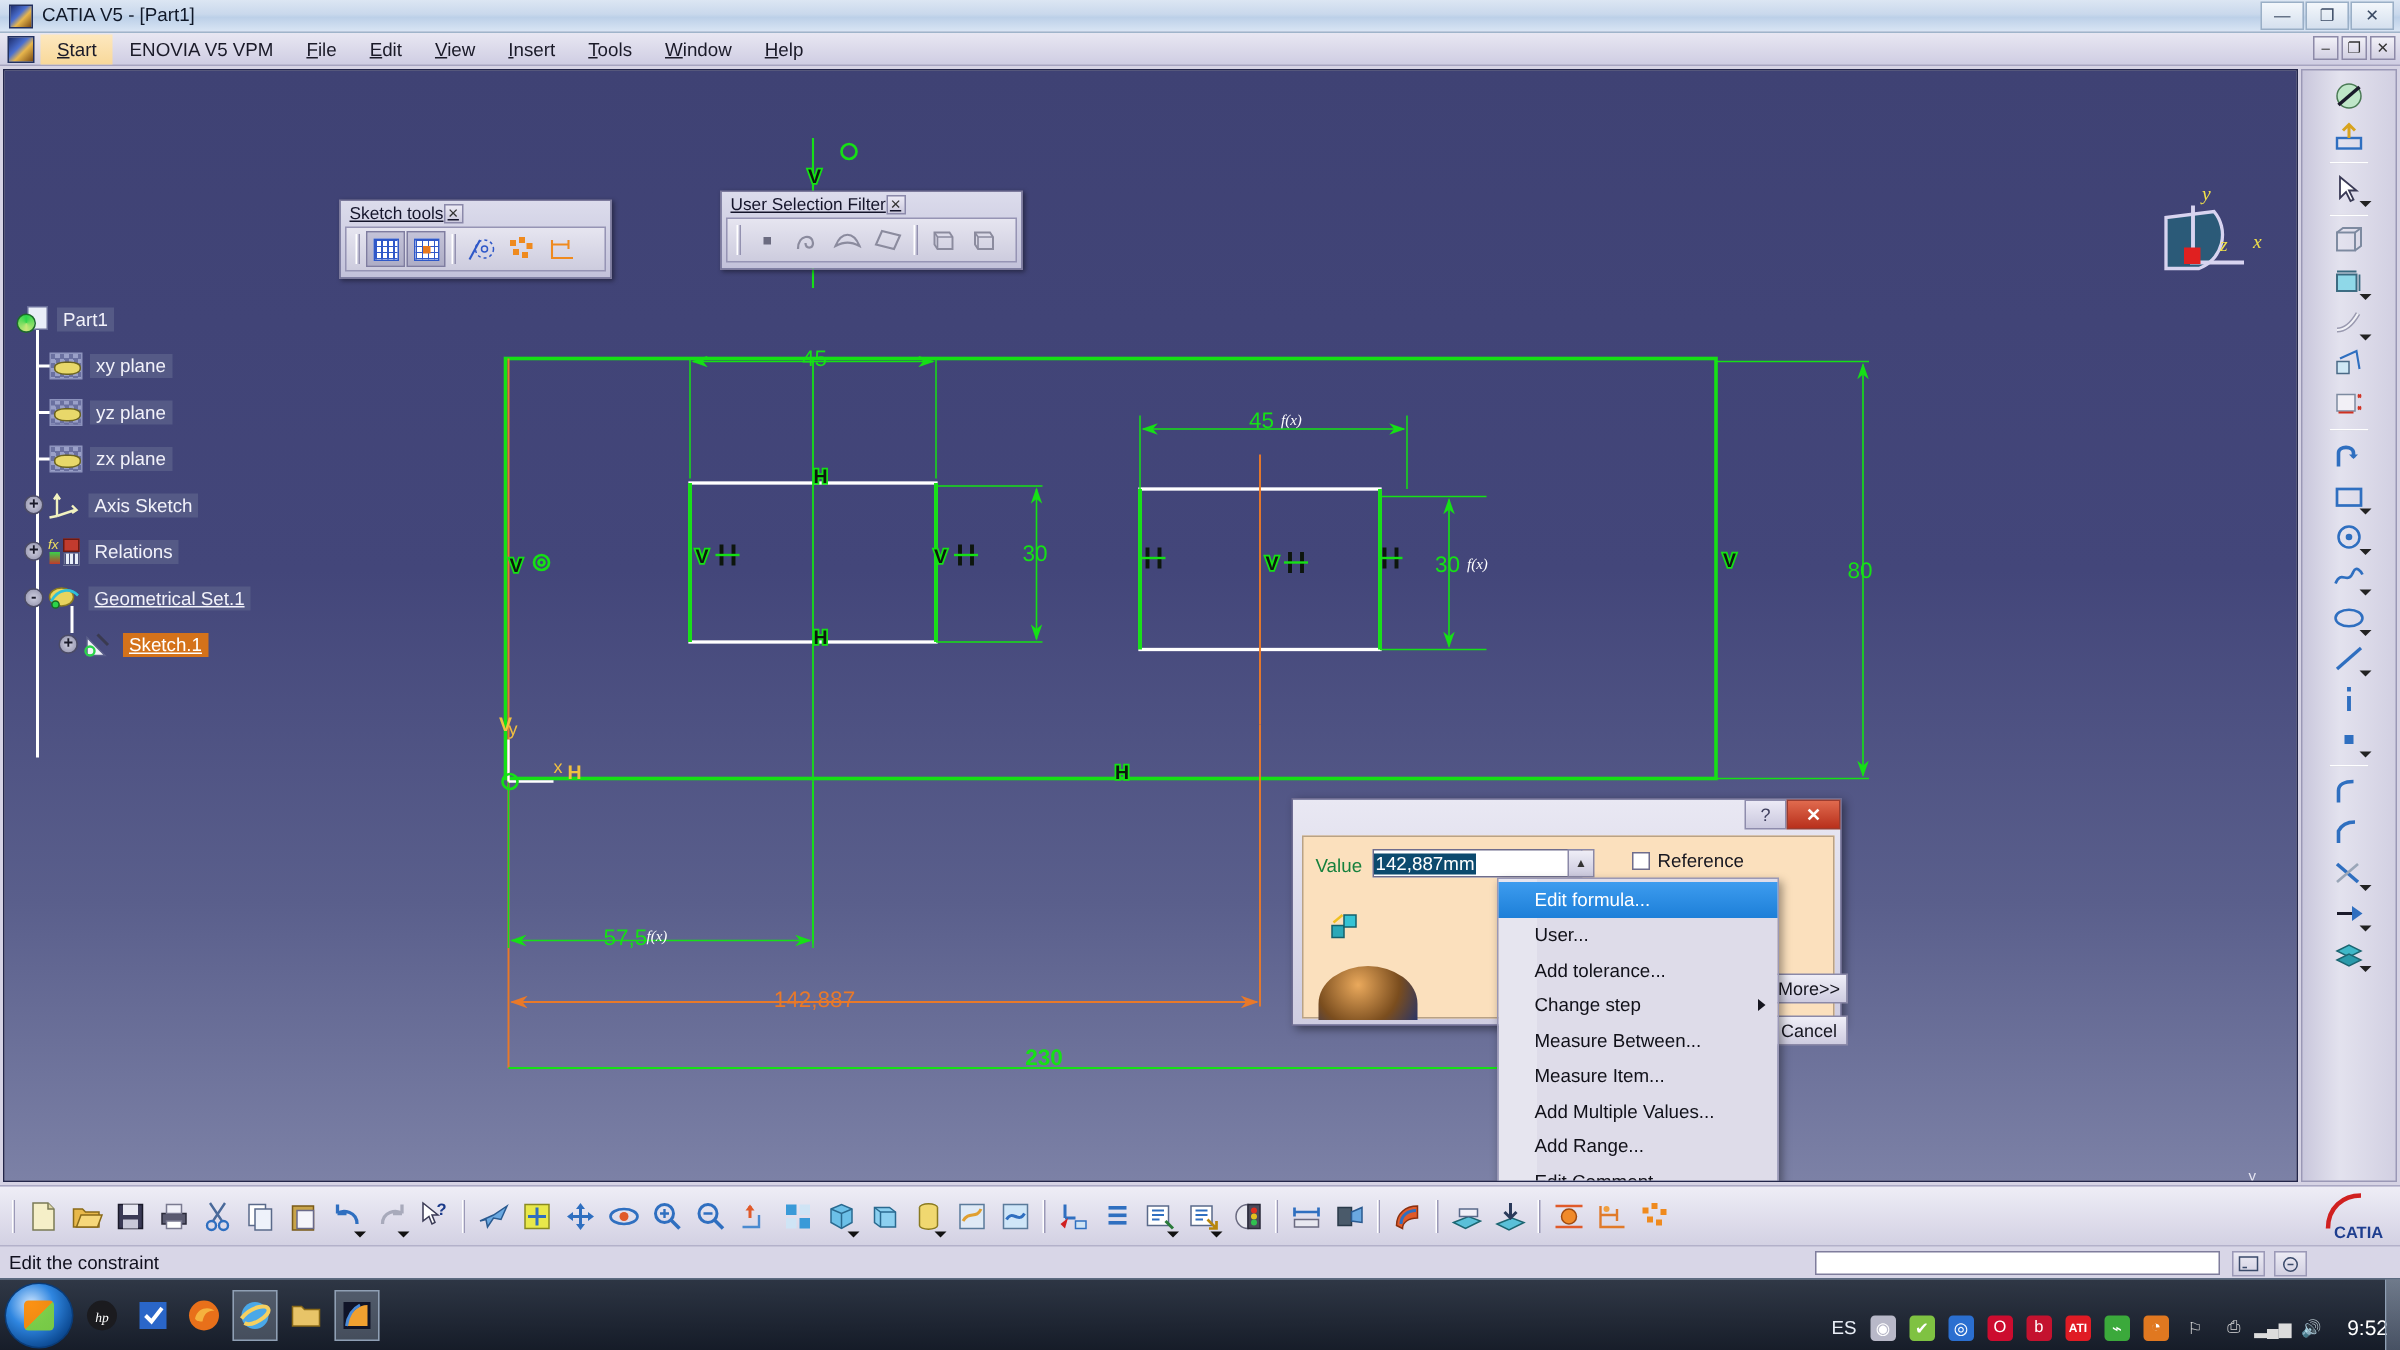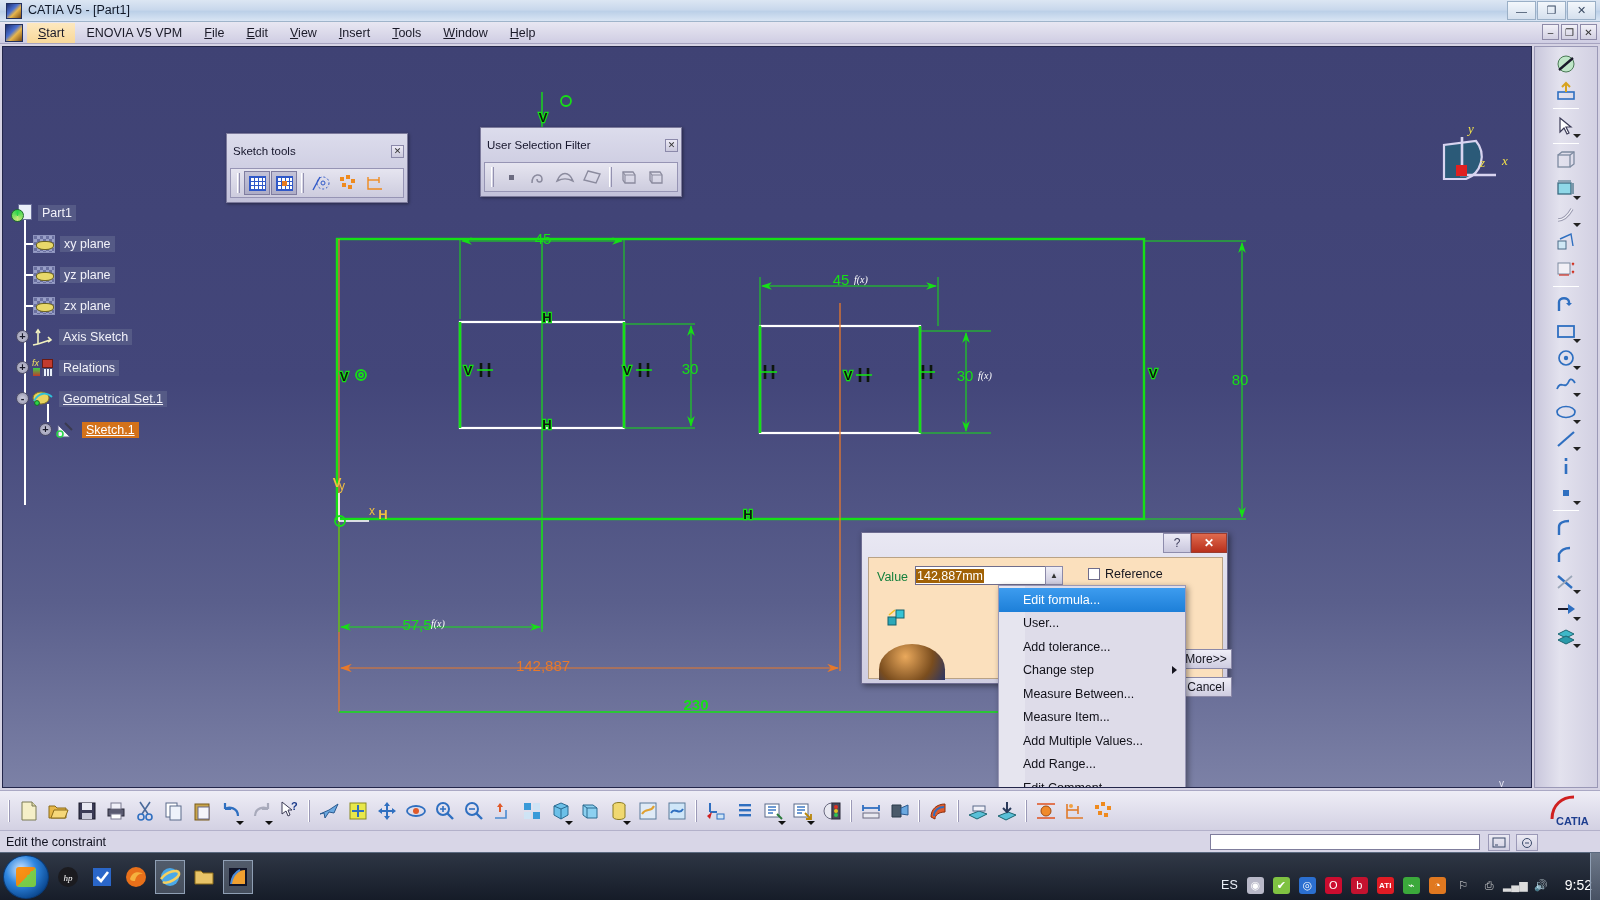--- a/index.html
+++ b/index.html
@@ -65,22 +65,22 @@
       background:#e8d86a; border:1px solid #6b6320; border-radius:40% 40% 45% 45%; }
   .pm { width:13px; height:13px; border-radius:50%; background:radial-gradient(#cfcfe0,#8e8ea8);
       border:1px solid #4b4b66; color:#1a1a2a; font-size:11px; line-height:11px;
       text-align:center; font-weight:bold; margin-right:3px; flex:0 0 auto; }
   .tr-line-v { position:absolute; left:13px; top:0; width:2px; background:#ffffff; }
   .tr-line-h { position:absolute; height:2px; background:#ffffff; }
 
   
   .float-tb { position:absolute; background:linear-gradient(180deg,#dcdcec,#c3c2da);
      border:1px solid #7c7a9c; box-shadow:1px 1px 3px rgba(0,0,0,.4); }
-  .float-tb .ftb-title { height:34px; display:flex; align-items:center;
-     justify-content:space-between; padding:0 3px 0 6px; font-size:11.5px; color:#14142a; }
+  .float-tb .ftb-title { height:17px; display:flex; align-items:center;
+     justify-content:flex-start; padding:0 3px 0 6px; font-size:11.5px; color:#14142a;text-decoration:underline; }
   .float-tb .ftb-close { width:13px; height:13px; border:1px solid #8b89aa;
      background:linear-gradient(180deg,#eceaf5,#cbc9dd); font-size:9px; line-height:11px;
      text-align:center; color:#333; }
   .float-tb .ftb-body { display:flex; align-items:center; gap:1px;
      background:linear-gradient(180deg,#e6e5f0,#cdccde);
      border:1px solid #9694b4; margin:0 3px 4px 3px; padding:2px 3px; }
   .tbtn { width:26px; height:24px; display:flex; align-items:center; justify-content:center;
      position:relative; }
   .tbtn.down { border:1px solid #7f7da0; background:linear-gradient(180deg,#c4c3d8,#aeadc6); }
   .grip { width:3px; height:20px; border-left:1px solid #fff; border-right:1px solid #9391b0;
@@ -145,21 +145,21 @@
      background:linear-gradient(180deg,#eceaf6,#c9c7dd); display:flex;
      align-items:center;justify-content:center; font-size:12px; color:#3d3d5c; }
   #cd-close { width:36px; height:20px; border:1px solid #9a3c30;
      background:linear-gradient(180deg,#e06a4e,#b8301c); color:#fff; display:flex;
      align-items:center;justify-content:center; font-size:12px; font-weight:bold; }
   #cd-body { position:absolute; left:6px; top:24px; width:355px; height:122px;
      background:#fbe0bd; border:1px solid #b9a285; }
   #cd-value-label { position:absolute; left:8px; top:12px; font-size:12.5px; color:#15803d; }
   #cd-value-wrap { position:absolute; left:46px; top:8px; width:140px; height:19px;
      background:#fff; border:1px solid #6f6d8c; display:flex; align-items:center; }
-  #cd-value-text { background:#a16207; color:#fff; padding:0 1px; font-size:12.5px; }
+  #cd-value-text { background:#0c4a6e; color:#fff; padding:0 1px; font-size:12.5px; }
   #cd-spin { position:absolute; left:176px; top:8px; width:18px; height:19px;
      border:1px solid #8b89a8; background:linear-gradient(180deg,#efeef7,#cbc9dd);
      display:flex; align-items:center; justify-content:center; font-size:8px; color:#333; }
   #cd-ref-chk { position:absolute; left:219px; top:10px; width:12px; height:12px;
      background:#fff; border:1px solid #6f6d8c; }
   #cd-ref-label { position:absolute; left:236px; top:9px; font-size:12.5px; color:#16161f; }
   #cd-more { position:absolute; left:311px; top:91px; width:52px; height:20px;
      border:1px solid #8b89a8; background:linear-gradient(180deg,#efeef7,#cecce0);
      font-size:12px; display:flex;align-items:center;justify-content:center; color:#15151f; }
   #cd-cancel { position:absolute; left:311px; top:119px; width:52px; height:20px;

